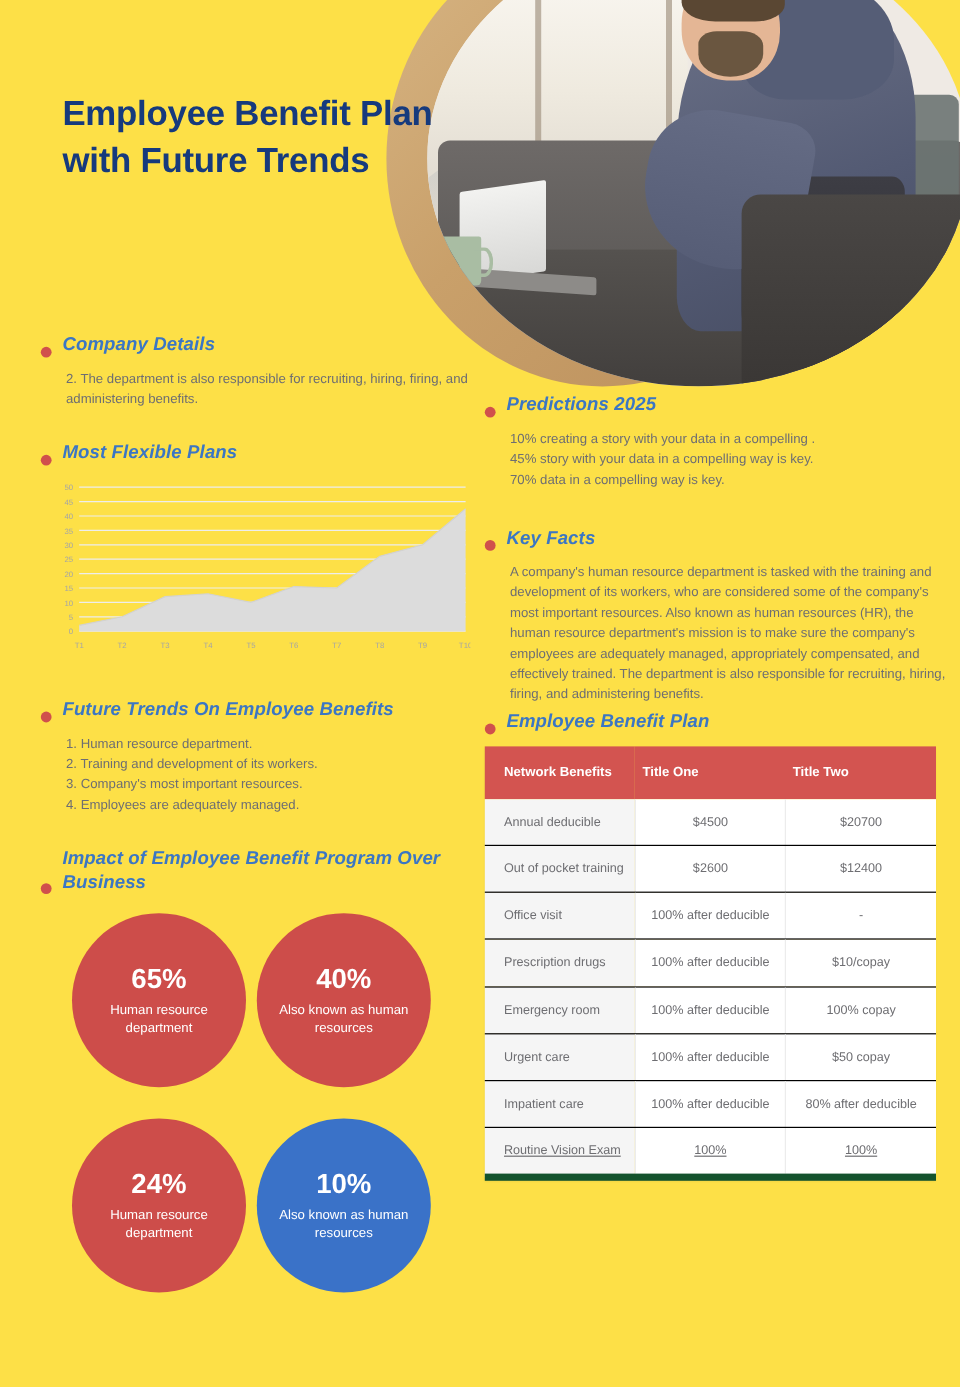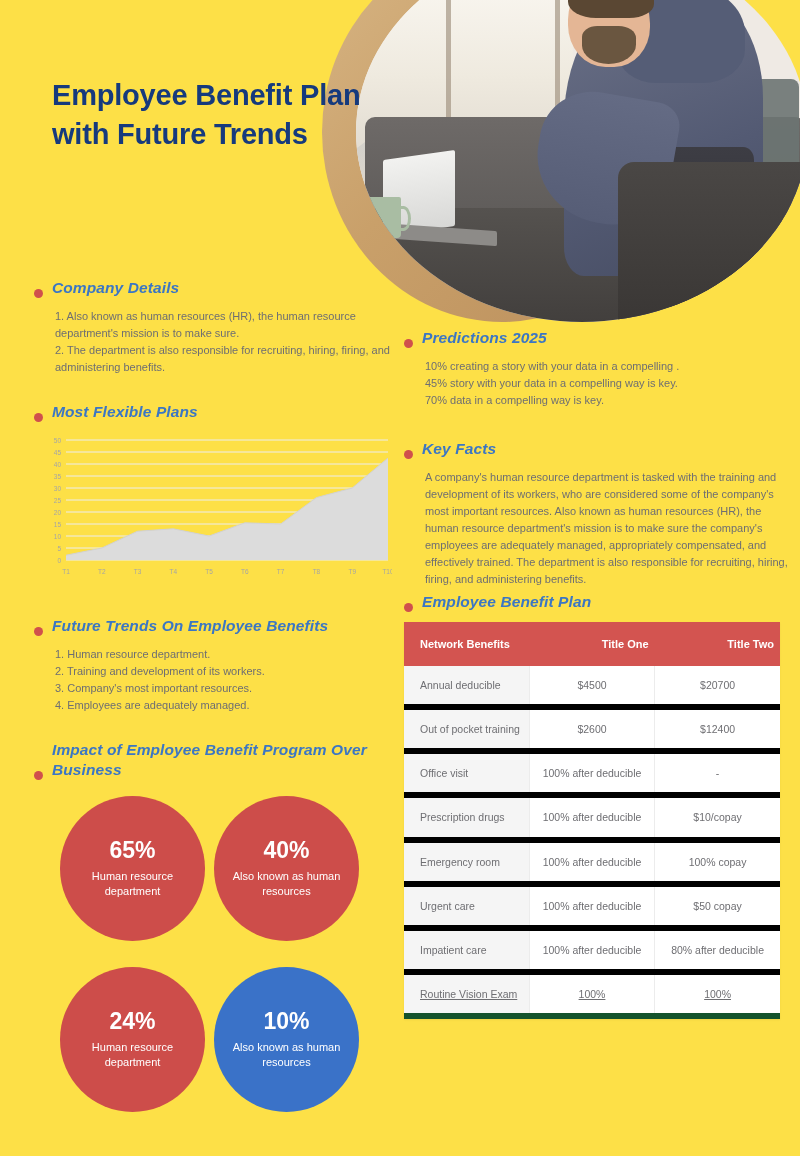--- a/index.html
+++ b/index.html
@@ -215,29 +215,29 @@
     border-collapse: collapse;
     table-layout: fixed;
     box-shadow: 0 1px 2px rgba(0,0,0,0.06);
   }
   .benefit-table th {
     background: #d35450;
     color: #ffffff;
     font-size: 11px;
     font-weight: bold;
     padding: 16px 6px;
-    text-align: right;
+    text-align: left;
   }
   .benefit-table th:first-child { text-align: left; padding-left: 16px; }
   .benefit-table td {
     font-size: 10.5px;
     color: #6e6e72;
     padding: 12px 6px;
     text-align: center;
-    border-bottom: 6px solid #000000;
+    border-bottom: 1px solid #000000;
     background: #ffffff;
     line-height: 1.35;
   }
   .benefit-table td:first-child {
     text-align: left;
     padding-left: 16px;
     background: #f5f5f5;
     border-right: 1px solid #ececec;
   }
   .benefit-table td:nth-child(2) { border-right: 1px solid #ececec; }
@@ -276,21 +276,20 @@
   <div class="main-title">Employee Benefit Plan with Future Trends</div>
 
   <div class="col-left">
 
     <div class="section">
       <div class="sec-head">
         <span class="bullet-dot"></span>
         <span class="sec-title">Company Details</span>
       </div>
       <div class="body-text">
-        <p>1. Also known as human resources (HR), the human resource department's mission is to make sure.</p>
         <p>2. The department is also responsible for recruiting, hiring, firing, and administering benefits.</p>
       </div>
     </div>
 
     <div class="section" style="margin-top:26px;">
       <div class="sec-head">
         <span class="bullet-dot"></span>
         <span class="sec-title">Most Flexible Plans</span>
       </div>
       <div class="chart-box">

